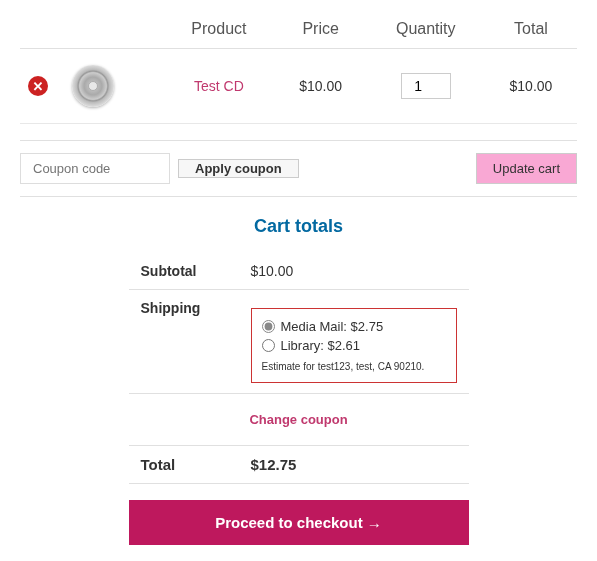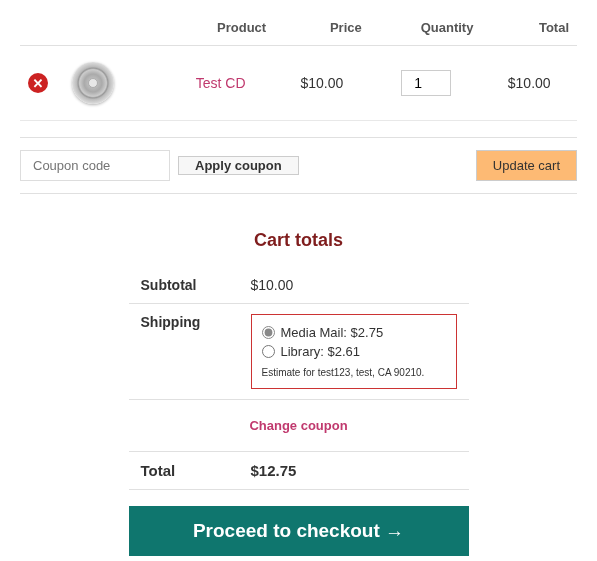--- a/index.html
+++ b/index.html
@@ -15,23 +15,23 @@
 
     
     .cart-table {
       width: 100%;
       border-collapse: collapse;
       margin-bottom: 16px;
     }
     .cart-table thead tr th {
       padding: 10px 8px;
       color: #555;
-      font-weight: bold;
-      font-size: 13px;
-      text-align: right;
+      font-weight: normal;
+      font-size: 16px;
+      text-align: center;
       border-bottom: 1px solid #e0e0e0;
     }
     .cart-table thead tr th:first-child { width: 40px; }
     .cart-table tbody tr td {
       padding: 12px 8px;
       vertical-align: middle;
       text-align: center;
       border-bottom: 1px solid #e8e8e8;
     }
     .remove-btn {
@@ -92,21 +92,21 @@
     }
 
     
     .coupon-row {
       display: flex;
       align-items: center;
       justify-content: space-between;
       padding: 12px 0;
       border-top: 1px solid #e0e0e0;
       border-bottom: 1px solid #e0e0e0;
-      margin-bottom: 36px;
+      margin-bottom: 19px;
     }
     .coupon-left {
       display: flex;
       align-items: center;
       gap: 8px;
     }
     .coupon-input {
       padding: 7px 12px;
       border: 1px solid #ddd;
       font-size: 13px;
@@ -118,38 +118,38 @@
       padding: 1px 16px;
       background: #f7f7f7;
       border: 1px solid #ccc;
       font-size: 13px;
       font-weight: bold;
       cursor: pointer;
       color: #333;
     }
     .update-cart-btn {
       padding: 7px 16px;
-      background: #fdba74;
+      background: #f9a8d4;
       border: 1px solid #ccc;
       font-size: 13px;
       cursor: pointer;
       color: #333;
     }
 
     
     .cart-totals {
       max-width: 340px;
       margin: 0 auto;
     }
     .cart-totals-title {
       font-size: 18px;
       font-weight: bold;
       text-align: center;
       margin-bottom: 16px;
-      color: #7f1d1d;
+      color: #0369a1;
     }
     .totals-table {
       width: 100%;
       border-collapse: collapse;
     }
     .totals-table tr td {
       padding: 10px 12px;
       border-bottom: 1px solid #e0e0e0;
       vertical-align: top;
     }
@@ -157,20 +157,21 @@
       font-weight: bold;
       width: 110px;
       color: #333;
     }
     .totals-table tr td:last-child {
       color: #333;
     }
     .shipping-box {
       border: 1.5px solid #cc3333;
       padding: 10px;
+      margin-top: 8px;
     }
     .shipping-option {
       display: flex;
       align-items: center;
       gap: 6px;
       margin-bottom: 4px;
       font-size: 13px;
     }
     .shipping-option input[type="radio"] {
       accent-color: #888;
@@ -189,23 +190,23 @@
       padding: 8px 0;
     }
     .total-row td {
       font-weight: bold;
       font-size: 15px;
     }
     .checkout-btn {
       display: block;
       width: 100%;
       padding: 14px;
-      background: #0f766e;
+      background: #be185d;
       color: #fff;
-      font-size: 19px;
+      font-size: 15px;
       font-weight: bold;
       text-align: center;
       border: none;
       cursor: pointer;
       margin-top: 16px;
     }
   </style>
 </head>
 <body>
 

